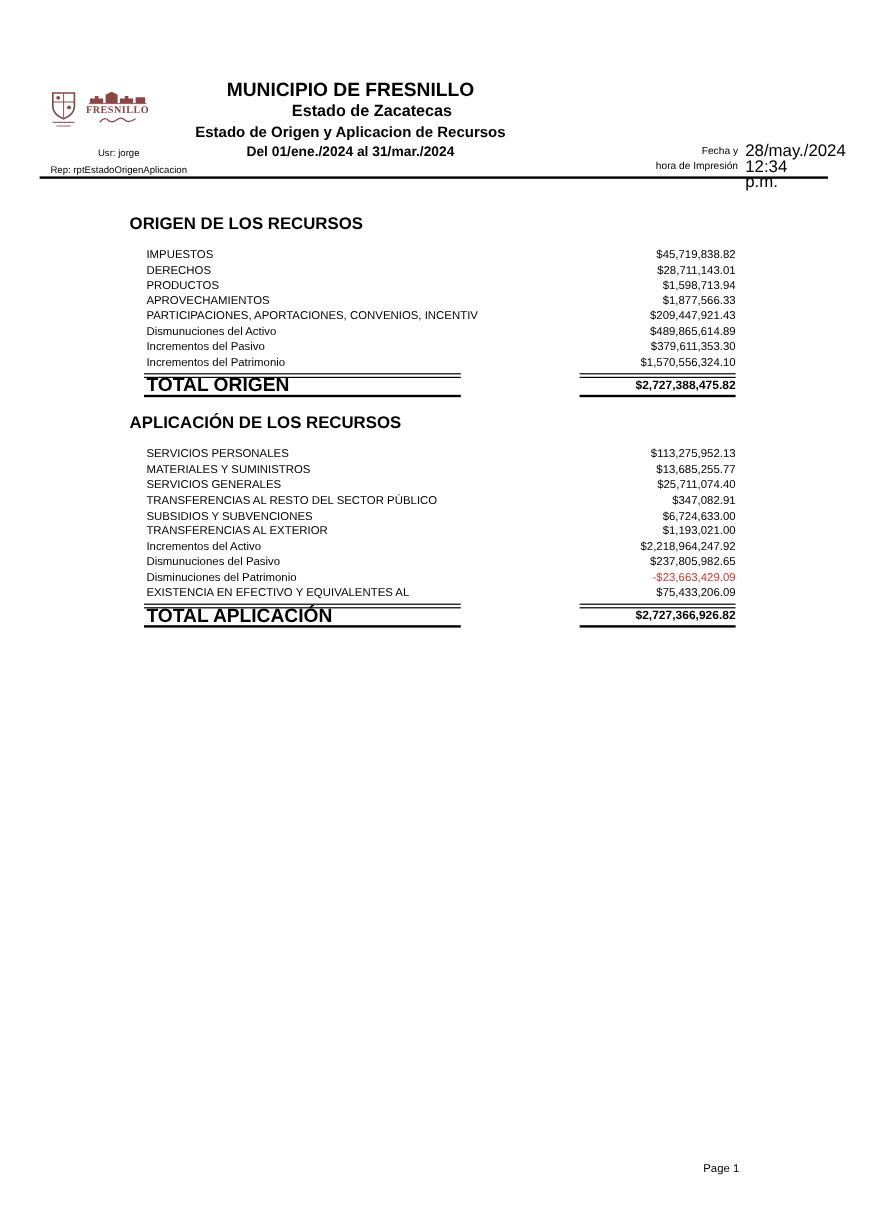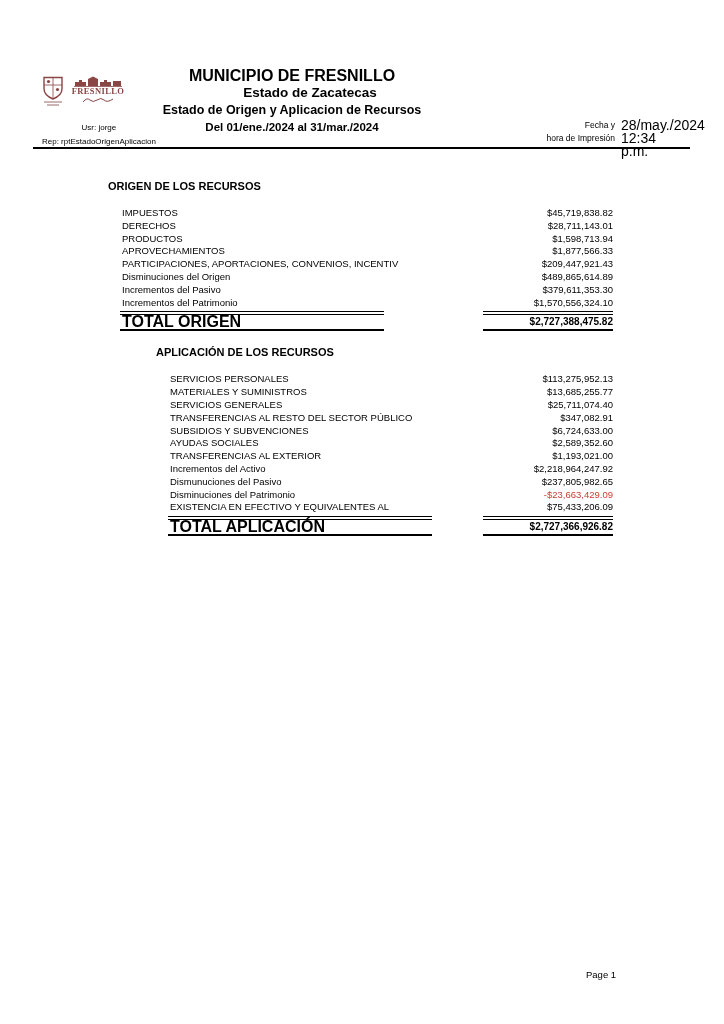--- a/index.html
+++ b/index.html
@@ -30,33 +30,33 @@
   
   .meta-right { position:absolute; top:119px; left:516px; display:flex; align-items:flex-start; }
   .mr-labels { width:99px; text-align:right; font-size:8.5px; line-height:13px; }
   .mr-bar { width:1px; background:#000; margin-left:1px; }
   .mr-values { padding-left:4px; width:62px; text-align:left; font-size:14px; line-height:13px; }
 
   .header-rule { position:absolute; left:33px; top:147px; width:657px; border-top:2px solid #000; }
 
   
   .content { position:absolute; left:108px; top:180px; width:505px; }
-  .section-title { font-size:11px; font-weight:bold; line-height:13px; margin:0 0 14px 0; }
+  .section-title { font-size:14px; font-weight:bold; line-height:13px; margin:0 0 14px 0; }
   .rows .row { display:flex; justify-content:space-between; align-items:flex-end;
                padding-left:14px; font-size:9.5px; line-height:12.8px; }
   .row .value { text-align:right; white-space:nowrap; }
   .row .value.neg { color:var(--neg); }
 
   .total-row { display:flex; justify-content:space-between; margin-top:2px; }
   .t-label { margin-left:12px; width:262px; border-top:4px double #000; border-bottom:2px solid #000;
              font-weight:bold; font-size:16px; line-height:12px; padding:1px 0 1px 2px; }
   .t-value { width:130px; border-top:4px double #000; border-bottom:2px solid #000;
              font-weight:bold; font-size:10px; line-height:12px; padding:1px 0; text-align:right; }
 
-  .section + .section { margin-top:15px;margin-left:48px; }
+  .section + .section { margin-top:15px; }
 
   .page-number { position:absolute; left:586px; top:969px; font-size:9.5px; }
 </style>
 </head>
 <body>
 
 <div class="page">
 
   <div class="logos">
     <div class="crest">
@@ -130,21 +130,21 @@
         </div>
           <div class="row">
           <span class="label">APROVECHAMIENTOS</span>
           <span class="value">$1,877,566.33</span>
         </div>
           <div class="row">
           <span class="label">PARTICIPACIONES, APORTACIONES, CONVENIOS, INCENTIV</span>
           <span class="value">$209,447,921.43</span>
         </div>
           <div class="row">
-          <span class="label">Disminuciones del Origen</span>
+          <span class="label">Dismunuciones del Activo</span>
           <span class="value">$489,865,614.89</span>
         </div>
           <div class="row">
           <span class="label">Incrementos del Pasivo</span>
           <span class="value">$379,611,353.30</span>
         </div>
           <div class="row">
           <span class="label">Incrementos del Patrimonio</span>
           <span class="value">$1,570,556,324.10</span>
         </div>
@@ -173,24 +173,20 @@
         </div>
           <div class="row">
           <span class="label">TRANSFERENCIAS AL RESTO DEL SECTOR PÚBLICO</span>
           <span class="value">$347,082.91</span>
         </div>
           <div class="row">
           <span class="label">SUBSIDIOS Y SUBVENCIONES</span>
           <span class="value">$6,724,633.00</span>
         </div>
           <div class="row">
-          <span class="label">AYUDAS SOCIALES</span>
-          <span class="value">$2,589,352.60</span>
-        </div>
-          <div class="row">
           <span class="label">TRANSFERENCIAS AL EXTERIOR</span>
           <span class="value">$1,193,021.00</span>
         </div>
           <div class="row">
           <span class="label">Incrementos del Activo</span>
           <span class="value">$2,218,964,247.92</span>
         </div>
           <div class="row">
           <span class="label">Dismunuciones del Pasivo</span>
           <span class="value">$237,805,982.65</span>

